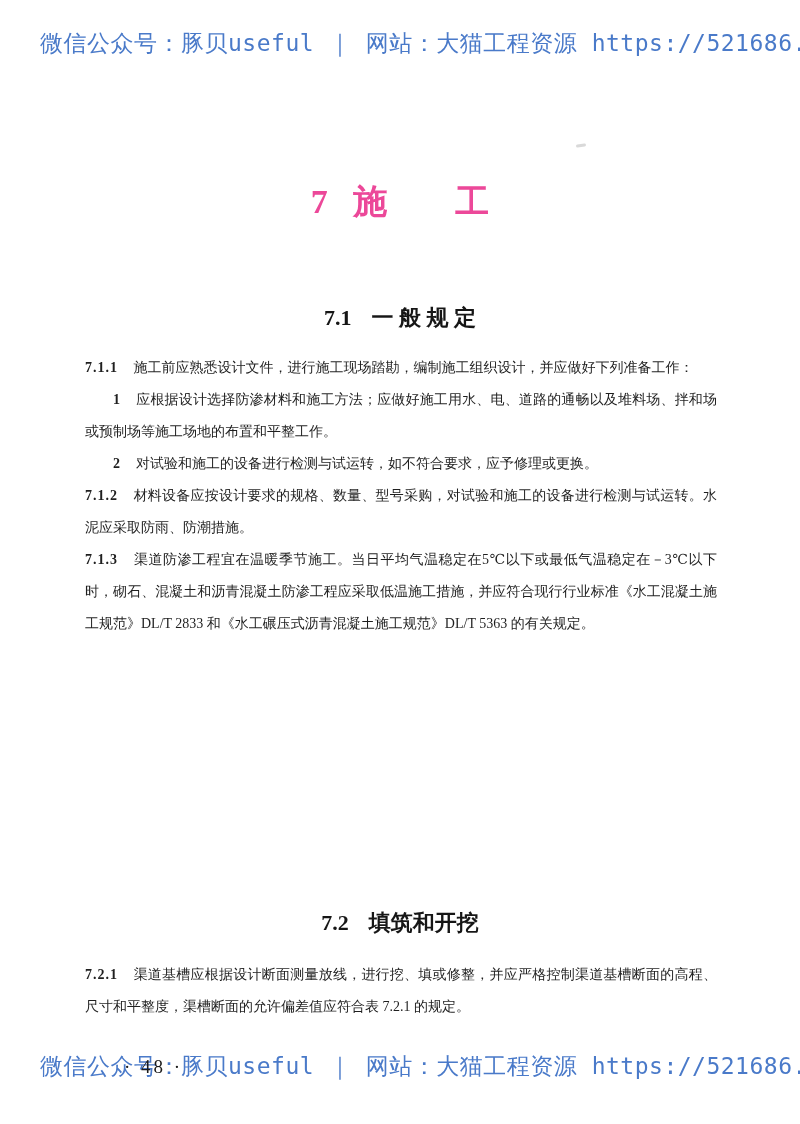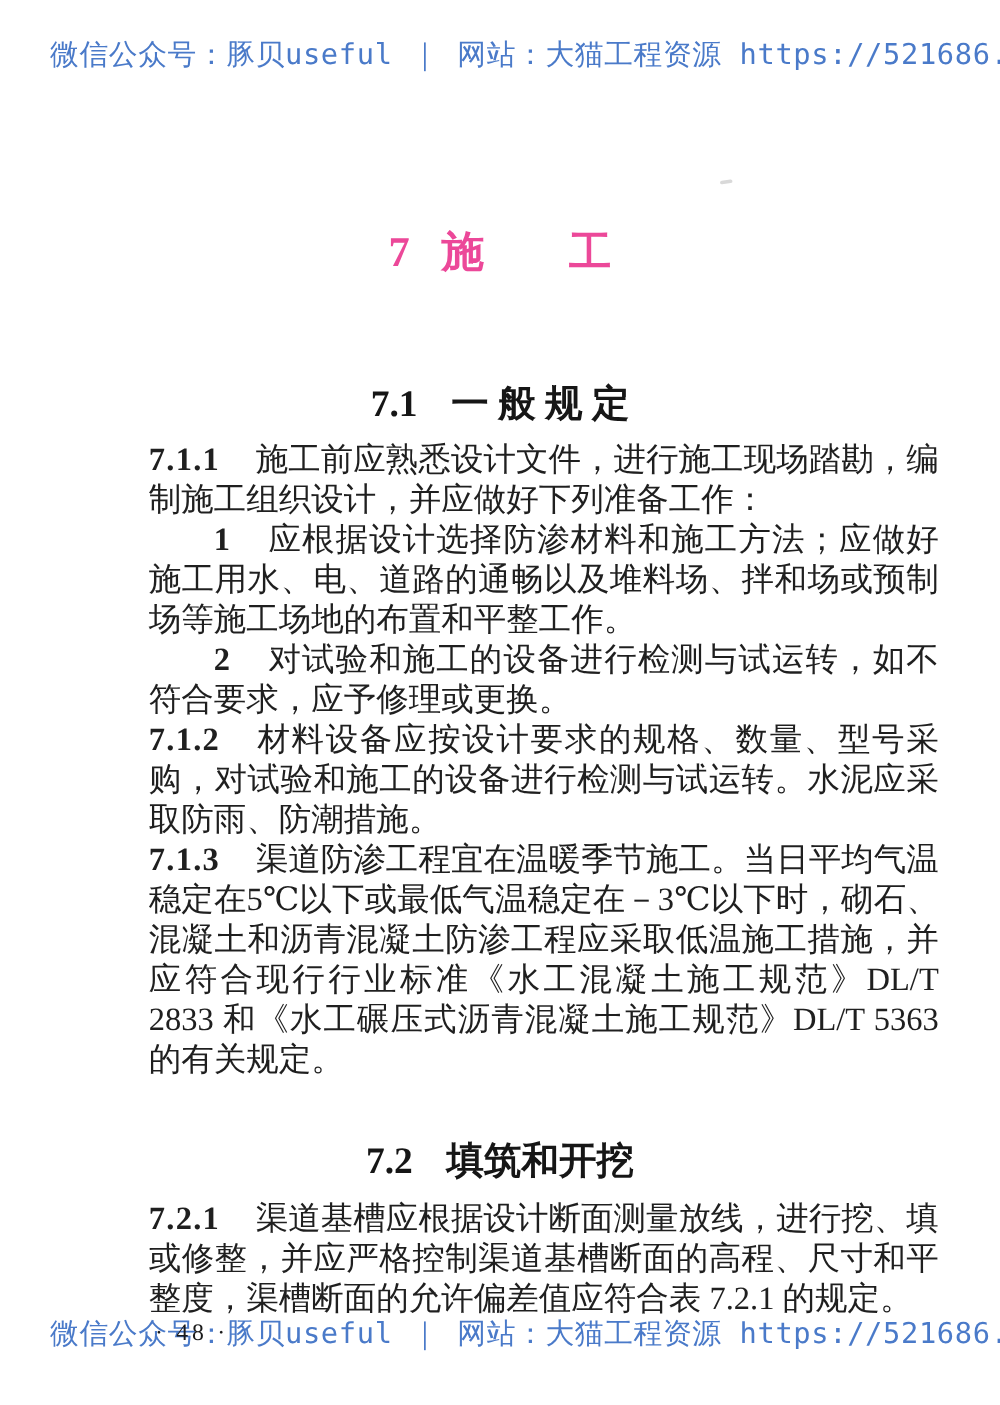--- a/index.html
+++ b/index.html
@@ -45,35 +45,34 @@
     font-size: 34px;
     font-weight: bold;
     color: #ec4899;
   }
   .chapter-title .num { margin-right: 0.75em; }
   .section-heading {
     position: absolute;
     left: 0;
     width: 100%;
     text-align: center;
-    font-size: 30px;
+    font-size: 22px;
     font-weight: bold;
     color: #161616;
   }
   .section-heading .num { margin-right: 0.9em; }
   .heading-71 { top: 303px; }
   .heading-72 { top: 908px; }
   .text-block {
     position: absolute;
     left: 85px;
     width: 632px;
-    font-size: 26px;
+    font-size: 14px;
     line-height: 32px;
     text-align: justify;
-    margin-left: 34px;
   }
   .block-71 { top: 352px; }
   .block-72 { top: 959px; }
   .text-block p { margin: 0; }
   .clause .label {
     font-weight: bold;
     margin-right: 1.1em;
     letter-spacing: 1px;
   }
   .item { text-indent: 2em; }

